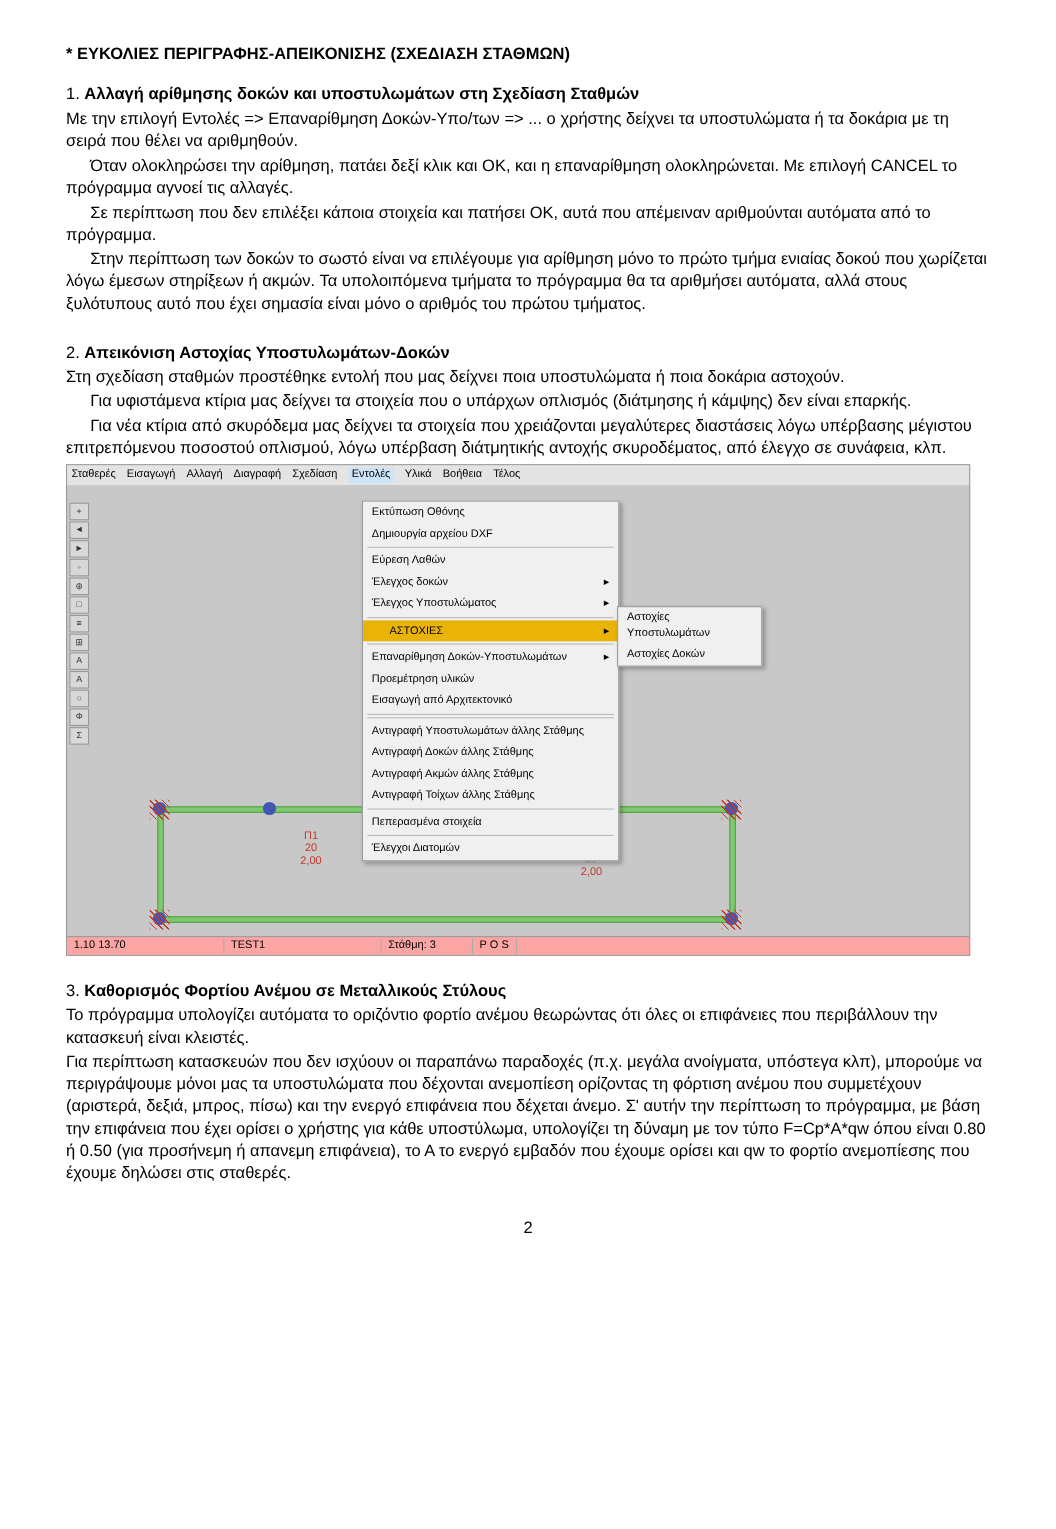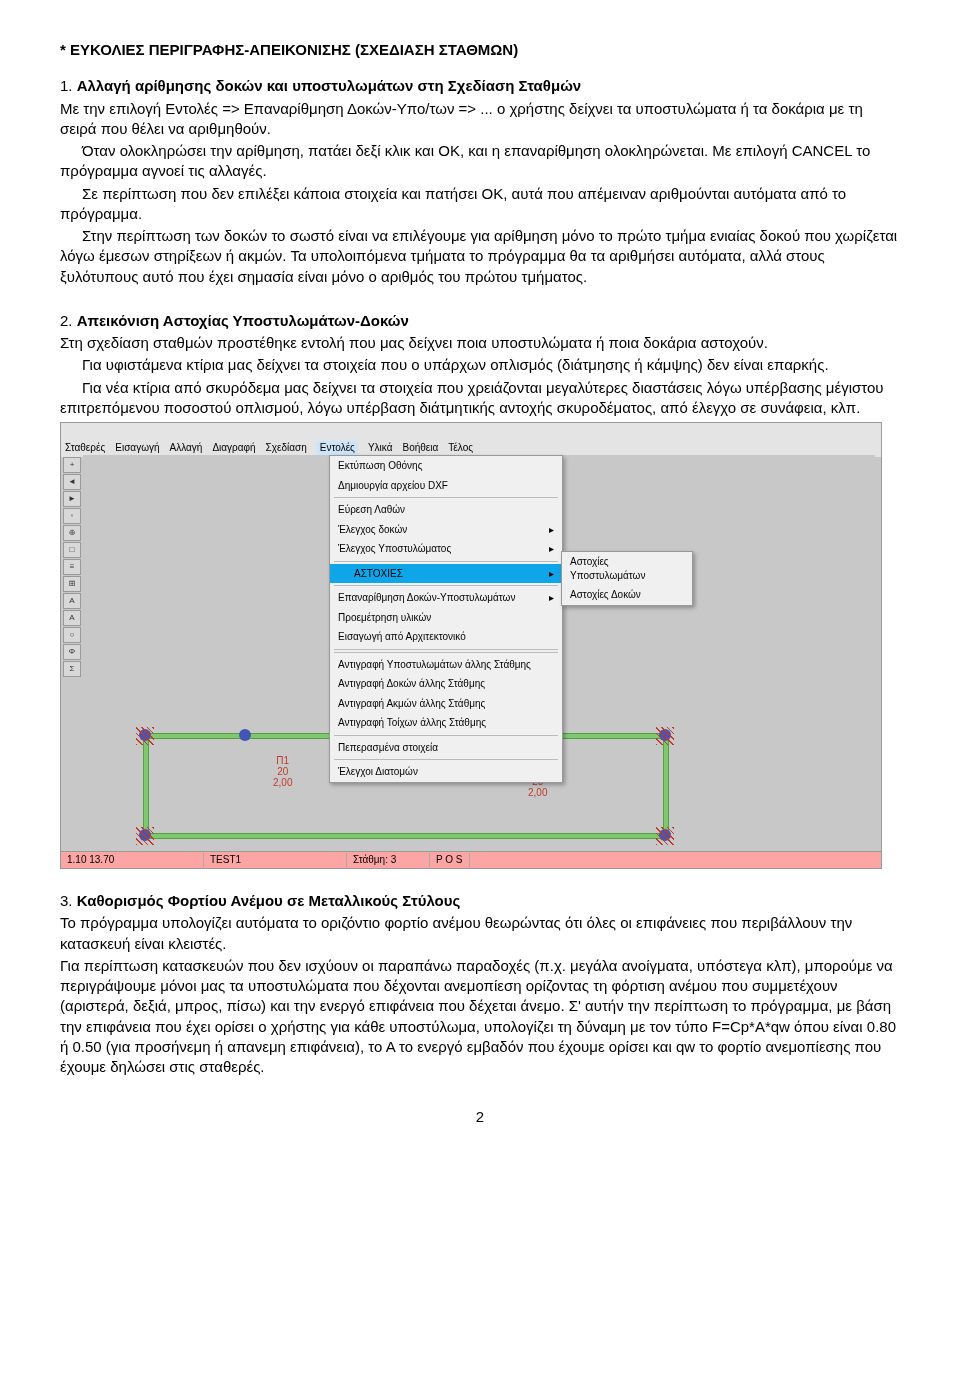--- a/index.html
+++ b/index.html
@@ -65,21 +65,21 @@
     line-height: 12px;
     color: #fff;
   }
   .winbtns .close { background: #c0392b; }
   .menubar {
     background: #e4e4e4;
     padding: 2px 4px;
     display: flex;
     gap: 10px;
   }
-  .menubar span { color: #000; margin-top: 16px; }
+  .menubar span { color: #000; }
   .menubar .hl { background: #cce4f7; padding: 0 3px; }
   .toolbar-left {
     position: absolute;
     left: 2px;
     top: 34px;
     width: 18px;
     display: flex;
     flex-direction: column;
     gap: 1px;
   }
@@ -101,21 +101,21 @@
     background: #f0f0f0;
     border: 1px solid #999;
     box-shadow: 2px 2px 4px rgba(0,0,0,0.3);
     z-index: 3;
   }
   .dropdown div {
     padding: 3px 8px;
     color: #000;
   }
   .dropdown .sep { height: 1px; background: #bbb; padding: 0; margin: 2px 4px; }
-  .dropdown .hl2 { background: #0ea5e9; padding-left: 24px; }
+  .dropdown .hl2 { background: #eab308; padding-left: 24px; }
   .dropdown .arrow { float: right; }
   .submenu {
     position: absolute;
     left: 500px;
     top: 128px;
     width: 130px;
     background: #f0f0f0;
     border: 1px solid #999;
     box-shadow: 2px 2px 4px rgba(0,0,0,0.3);
     z-index: 3;

